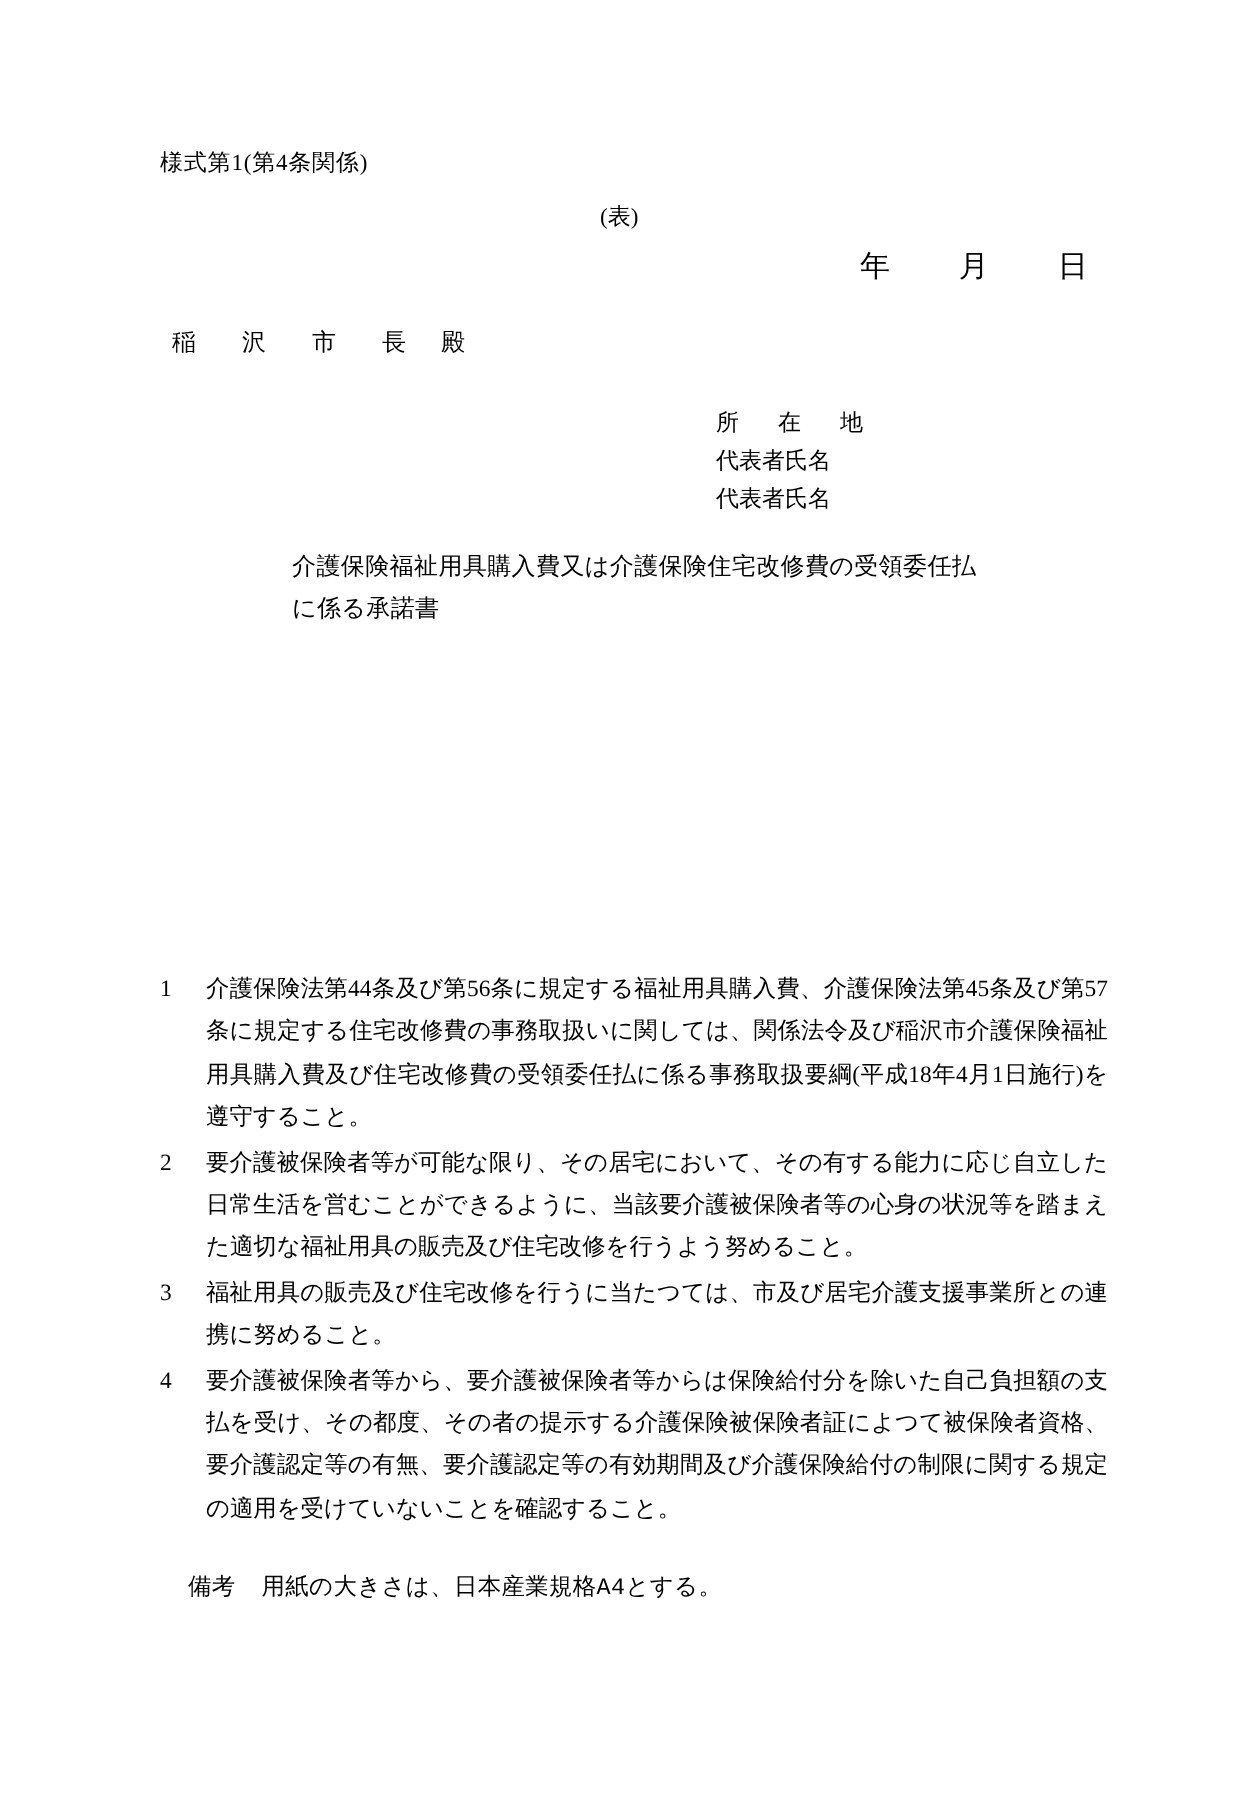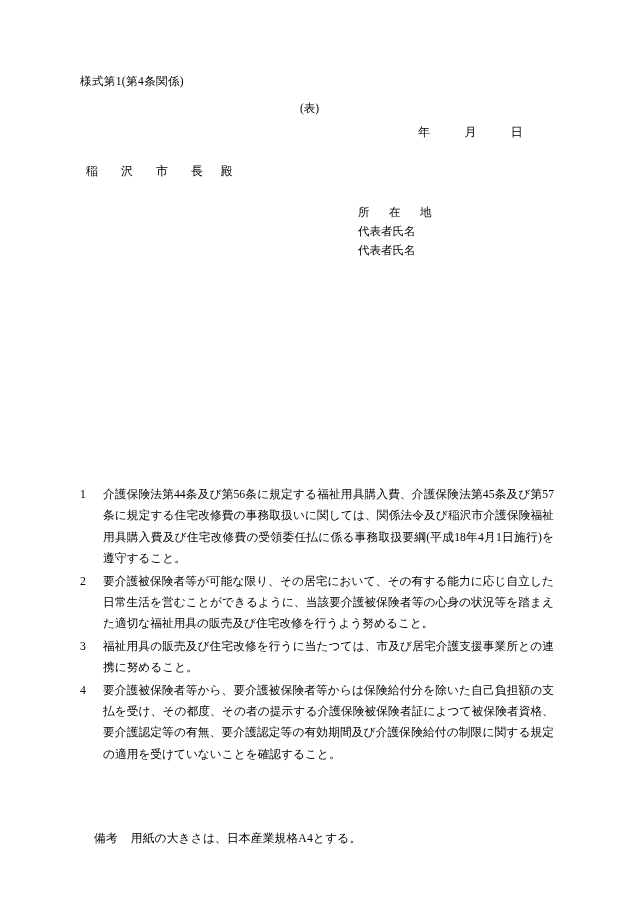--- a/index.html
+++ b/index.html
@@ -32,23 +32,23 @@
     letter-spacing: 0.4px;
   }
   .table-mark {
     position: absolute;
     left: 300px;
     top: 101px;
     font-size: 11.5px;
   }
   .date-line {
     position: absolute;
-    left: 418px;
+    left: 430px;
     top: 124px;
-    font-size: 12px;
+    font-size: 15px;
     letter-spacing: 0.4px;
   }
   .date-line span.gap {
     display: inline-block;
     width: 34px;
   }
   .addressee {
     position: absolute;
     left: 86px;
     top: 163px;
@@ -120,23 +120,24 @@
     flex: 0 0 23px;
   }
   .list-text {
     flex: 1 1 auto;
   }
 
   
   .note {
     position: absolute;
     left: 94px;
-    top: 831px;
+    top: 786px;
     font-size: 11.7px;
     letter-spacing: 0.2px;
+    font-family: Liberation Mono, monospace;
   }
   .note .note-gap {
     display: inline-block;
     width: 13px;
   }
 </style>
 </head>
 <body>
 
 <div class="page">
@@ -152,20 +153,24 @@
   <div class="addressee">
     <span>稲　沢　市　長</span><span class="sama">殿</span>
   </div>
 
   <div class="labels">
     <div class="spaced">所　在　地</div>
     <div>代表者氏名</div>
     <div>代表者氏名</div>
   </div>
 
+  <div class="doc-title">
+    <div>介護保険福祉用具購入費又は介護保険住宅改修費の受領委任払</div>
+    <div>に係る承諾書</div>
+  </div>
 
 
   <div class="list">
     <div class="list-item">
       <div class="list-num">1</div>
       <div class="list-text">介護保険法第44条及び第56条に規定する福祉用具購入費、介護保険法第45条及び第57条に規定する住宅改修費の事務取扱いに関しては、関係法令及び稲沢市介護保険福祉用具購入費及び住宅改修費の受領委任払に係る事務取扱要綱(平成18年4月1日施行)を遵守すること。</div>
     </div>
     <div class="list-item">
       <div class="list-num">2</div>
       <div class="list-text">要介護被保険者等が可能な限り、その居宅において、その有する能力に応じ自立した日常生活を営むことができるように、当該要介護被保険者等の心身の状況等を踏まえた適切な福祉用具の販売及び住宅改修を行うよう努めること。</div>

